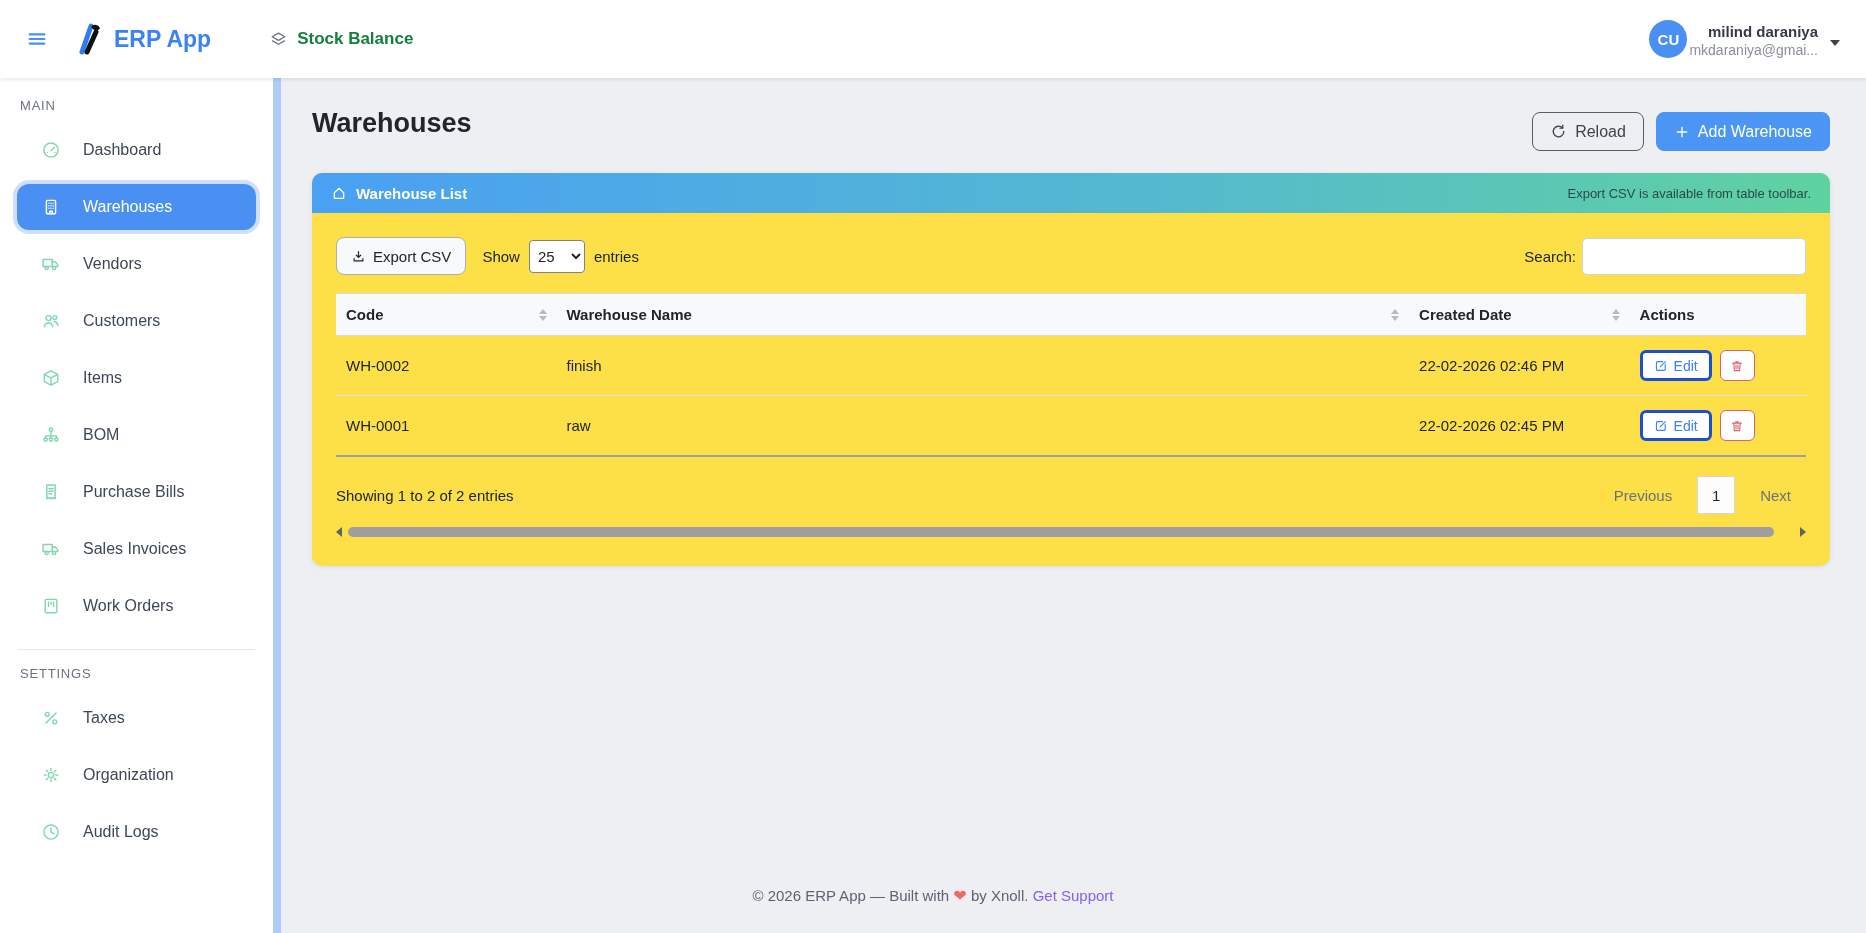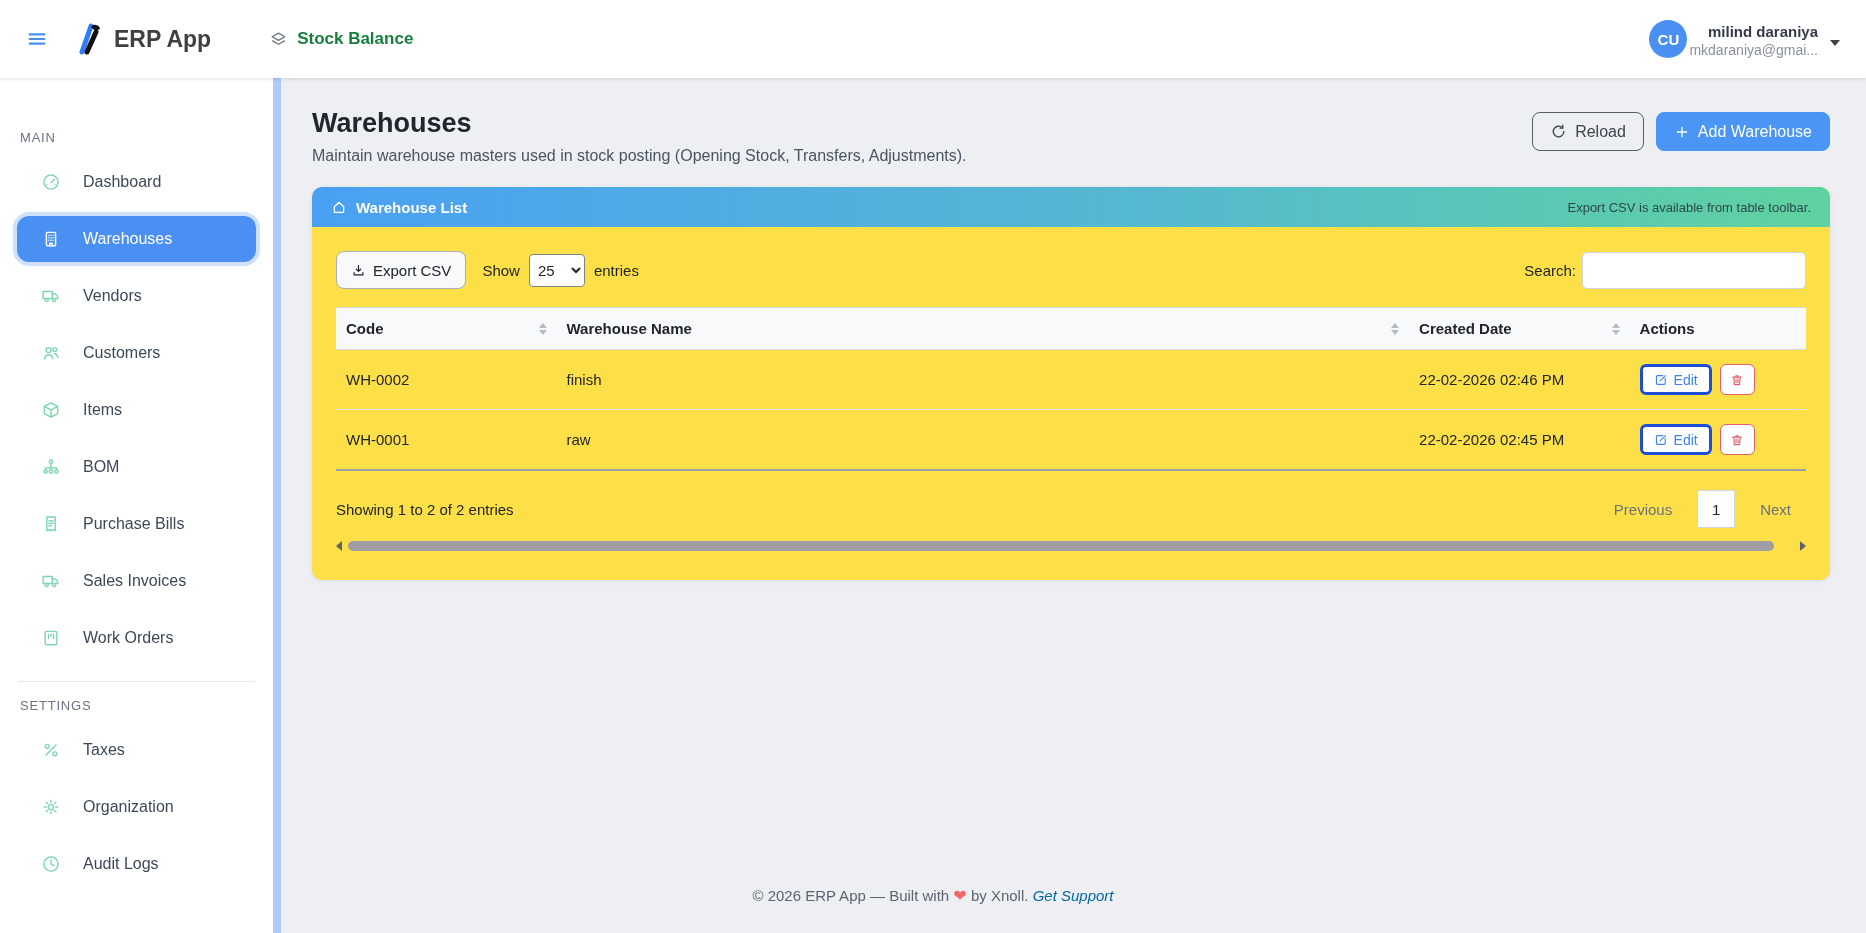--- a/index.html
+++ b/index.html
@@ -7,34 +7,34 @@
   body { font-family: "Liberation Sans", "DejaVu Sans", sans-serif; font-size: 15px; color: #212529; background: #edeff3; }
 
   .app { position: relative; display: grid; width: 100%; height: 100%;
          grid-template-rows: 78px 1fr; grid-template-columns: 273px 8px 1fr; }
 
   
   .navbar { grid-column: 1 / 4; grid-row: 1; background: #fff; display: flex; align-items: center;
             padding: 0 26px; box-shadow: 0 1px 4px rgba(0,0,0,.12); z-index: 5; }
   .hamburger { background: none; border: none; color: #4a90f2; cursor: pointer; margin-right: 26px; display: flex; }
   .brand { display: flex; align-items: center; gap: 10px; margin-right: 58px; cursor: pointer; }
-  .brand-name { font-size: 23px; font-weight: bold; color: #404040; }
+  .brand-name { font-size: 23px; font-weight: bold; color: #3b82f6; }
   .page-badge { display: flex; align-items: center; gap: 9px; color: #4b5563; }
   .page-badge .txt { font-size: 17px; font-weight: bold; color: #15803d; }
   .user-menu { margin-left: auto; display: flex; align-items: center; gap: 2px; cursor: pointer; }
   .avatar { width: 38px; height: 38px; border-radius: 50%; background: #4a90f2; color: #fff;
             display: flex; align-items: center; justify-content: center; font-weight: bold; font-size: 15px; }
   .user-text { display: flex; flex-direction: column; align-items: flex-end; line-height: 1.25; margin-top: 4px;}
   .user-name { font-weight: bold; color: #343b46; font-size: 15px; }
   .user-email { color: #8a9099; font-size: 14px; }
   .caret-down { width: 0; height: 0; border-left: 5px solid transparent; border-right: 5px solid transparent;
                 border-top: 6px solid #3c434b; margin-left: 10px; margin-top: 8px; }
 
   
-  .sidebar { grid-column: 1; grid-row: 2; background: #fff; padding-top: 44px; overflow: hidden; }
+  .sidebar { grid-column: 1; grid-row: 2; background: #fff; padding-top: 12px; overflow: hidden; }
   .side-strip { grid-column: 2; grid-row: 2; background: #aecbfa; }
   .section-label { font-size: 13px; color: #6b7280; letter-spacing: .8px; margin: 8px 0 14px 20px; }
   .nav-item { display: flex; align-items: center; gap: 22px; height: 46px; margin: 11px 17px; padding-left: 24px;
               border-radius: 12px; color: #3d4856; font-size: 16px; cursor: pointer; }
   .nav-item .ico { color: #7ed7ae; flex: 0 0 auto; display: flex; }
   .nav-item.active { background: #4a90f2; color: #fff; box-shadow: 0 0 0 4px #cfe0fc; }
   .nav-item.active .ico { color: #fff; }
   .side-divider { border: none; border-top: 1px solid #e4e7eb; margin: 20px 18px 16px; }
 
   
@@ -98,21 +98,21 @@
   .hs-arrow { width: 0; height: 0; border-top: 5px solid transparent; border-bottom: 5px solid transparent; cursor: pointer; }
   .hs-left { border-right: 6px solid #5f6468; }
   .hs-right { border-left: 6px solid #5f6468; }
   .hs-track { flex: 1; height: 10px; position: relative; }
   .hs-thumb { position: absolute; left: 2px; right: 22px; top: 0; height: 10px; background: #9e9ea2; border-radius: 6px; cursor: grab; }
 
   
   .page-footer { position: absolute; left: 0; width: 100%; top: 886px; text-align: center;
                  font-size: 15px; color: #5b6470; z-index: 2; }
   .heart { color: #ee6a6a; font-size: 16px; }
-  .support-link { color: #0369a1; text-decoration: none; cursor: pointer; font-style: italic; }
+  .support-link { color: #8b5cf6; text-decoration: none; cursor: pointer; }
 
   .ico { display: inline-flex; }
   svg { display: block; }
 </style>
 </head>
 <body>
 
 <div class="app">
 
   <header class="navbar">
@@ -289,21 +289,20 @@
       <span>Audit Logs</span>
     </div>
   </aside>
 
   <div class="side-strip"></div>
 
   <main class="main">
     <div class="page-head">
       <div>
         <h1 class="page-title">Warehouses</h1>
-        <p class="page-sub">Maintain warehouse masters used in stock posting (Opening Stock, Transfers, Adjustments).</p>
       </div>
       <div class="head-actions">
         <button class="btn btn-outline">
           <span class="ico">
             <svg width="17" height="17" viewBox="0 0 24 24" fill="none" stroke="#3c434b" stroke-width="1.9" stroke-linecap="round">
                 <path d="M19.5 12a7.5 7.5 0 1 1-2.2-5.3"></path>
                 <path d="M18 3.2v4h-4"></path>
               </svg>
           </span>
           <span>Reload</span>

